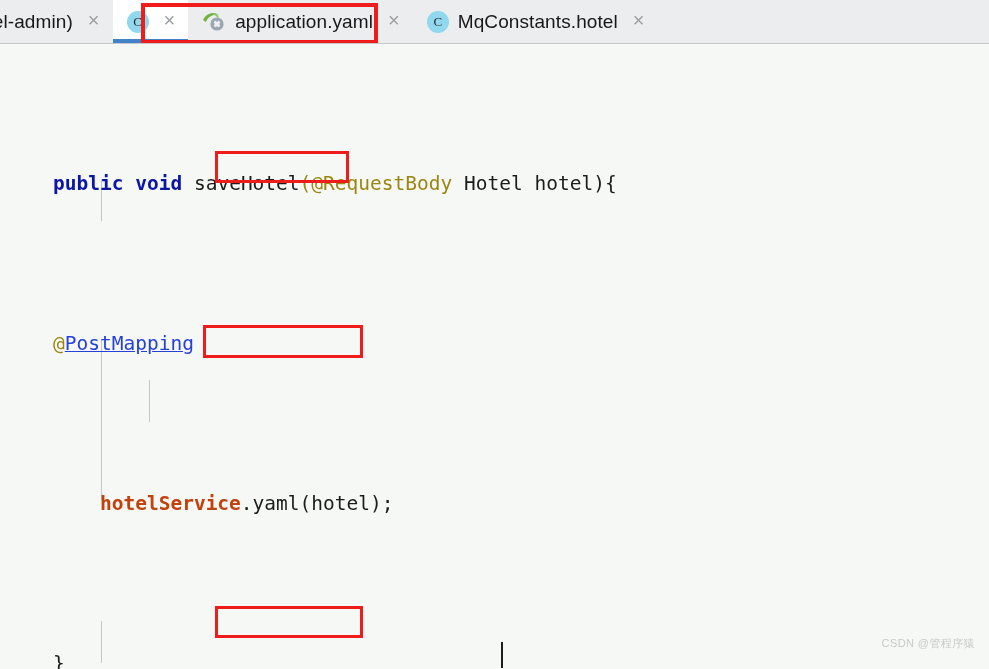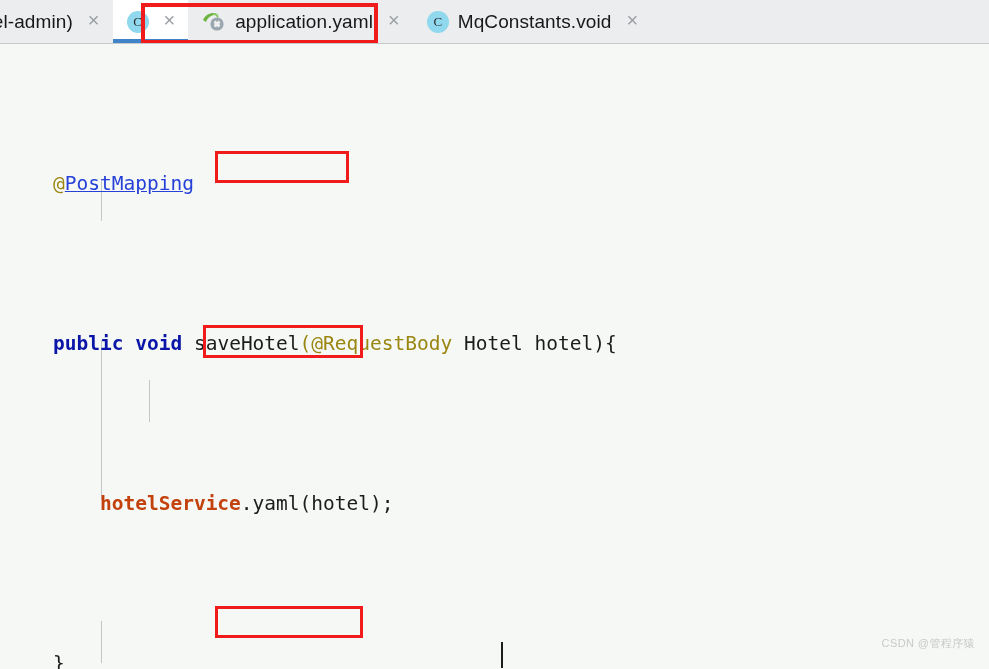--- a/index.html
+++ b/index.html
@@ -194,39 +194,39 @@
         <rect x="9.4" y="12.1" width="3" height="1.9" fill="#9aa7b0"></rect>
         <rect x="17.6" y="12.1" width="3" height="1.9" fill="#9aa7b0"></rect>
       </svg>
     </span>
     <span class="tab-label">application.yaml</span>
     <span class="tab-close">×</span>
   </div>
 
   <div class="tab">
     <span class="icon-java">C</span>
-    <span class="tab-label">MqConstants.void</span>
+    <span class="tab-label">MqConstants.hotel</span>
     <span class="tab-close">×</span>
   </div>
 
   <div id="tab-highlight"></div>
 </div>
 
 <div id="editor">
 
   <div class="guide" style="left:101px; top:135px; height:42px;"></div>
   <div class="guide" style="left:101px; top:296px; height:160px;"></div>
   <div class="guide" style="left:149px; top:336px; height:42px;"></div>
   <div class="guide" style="left:101px; top:577px; height:42px;"></div>
 
   <div id="code">
 
+    <div class="ln"><span class="code-inner"><span class="kw">public</span> <span class="kw">void</span> <span class="plain">saveHotel</span><span class="ann">(</span><span class="ann">@RequestBody</span> <span class="plain">Hotel</span> <span class="plain">hotel</span><span class="plain">){</span></span></div>
+
     <div class="ln"><span class="code-inner"><span class="ann">@</span><span class="ann-u">PostMapping</span></span></div>
-
-    <div class="ln"><span class="code-inner"><span class="kw">public</span> <span class="kw">void</span> <span class="plain">saveHotel</span><span class="ann">(</span><span class="ann">@RequestBody</span> <span class="plain">Hotel</span> <span class="plain">hotel</span><span class="plain">){</span></span></div>
 
     <div class="ln"><span class="code-inner">    <span class="fld">hotelService</span><span class="plain">.yaml(hotel);</span></span></div>
 
     <div class="ln"><span class="code-inner"><span class="plain">}</span></span></div>
 
     
 
     
 
     

